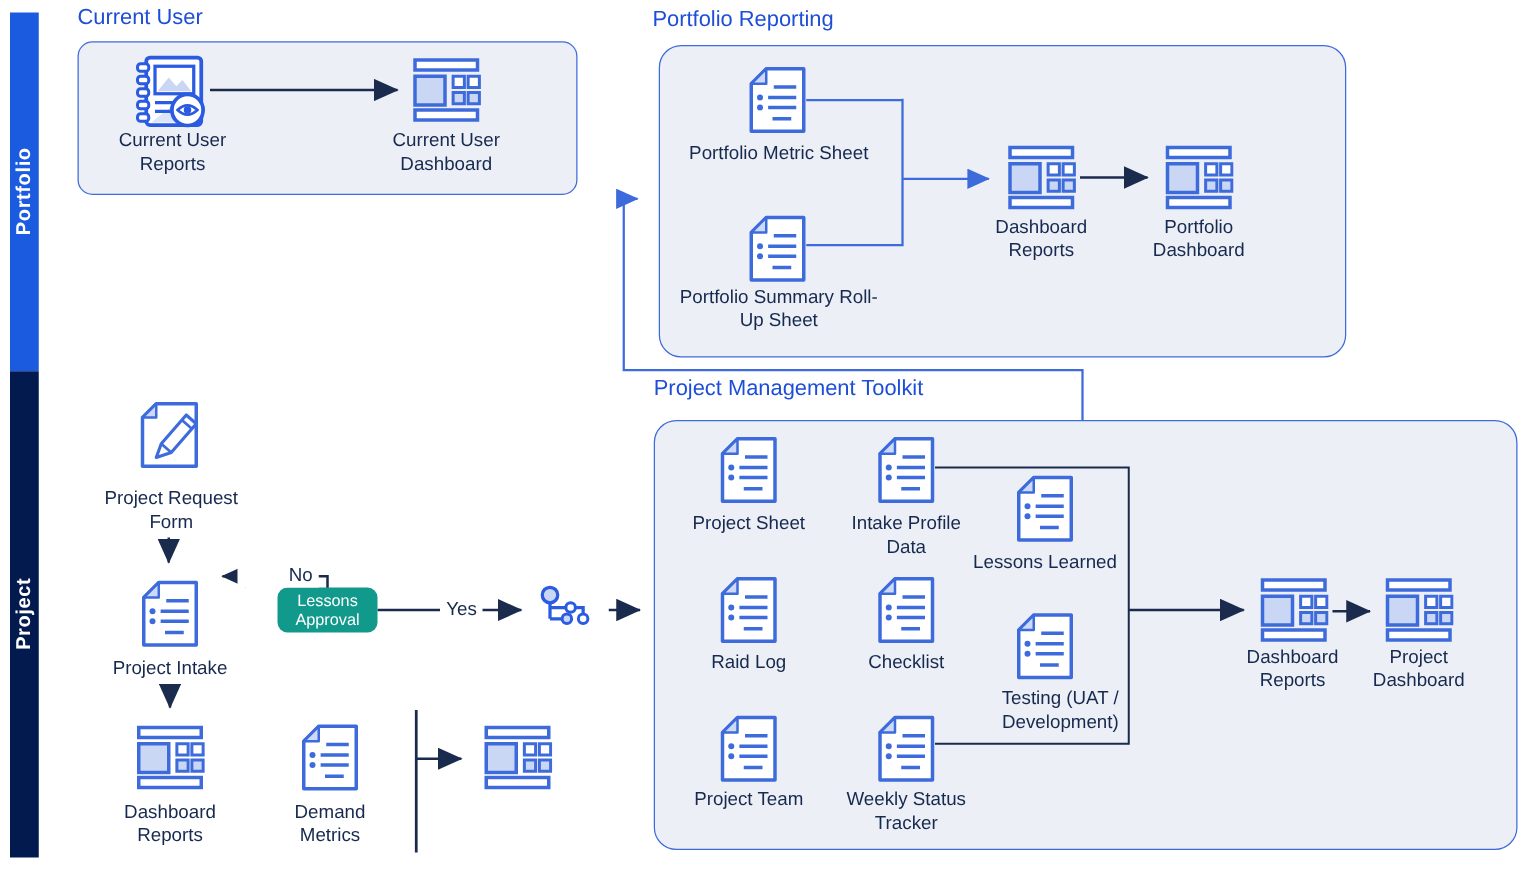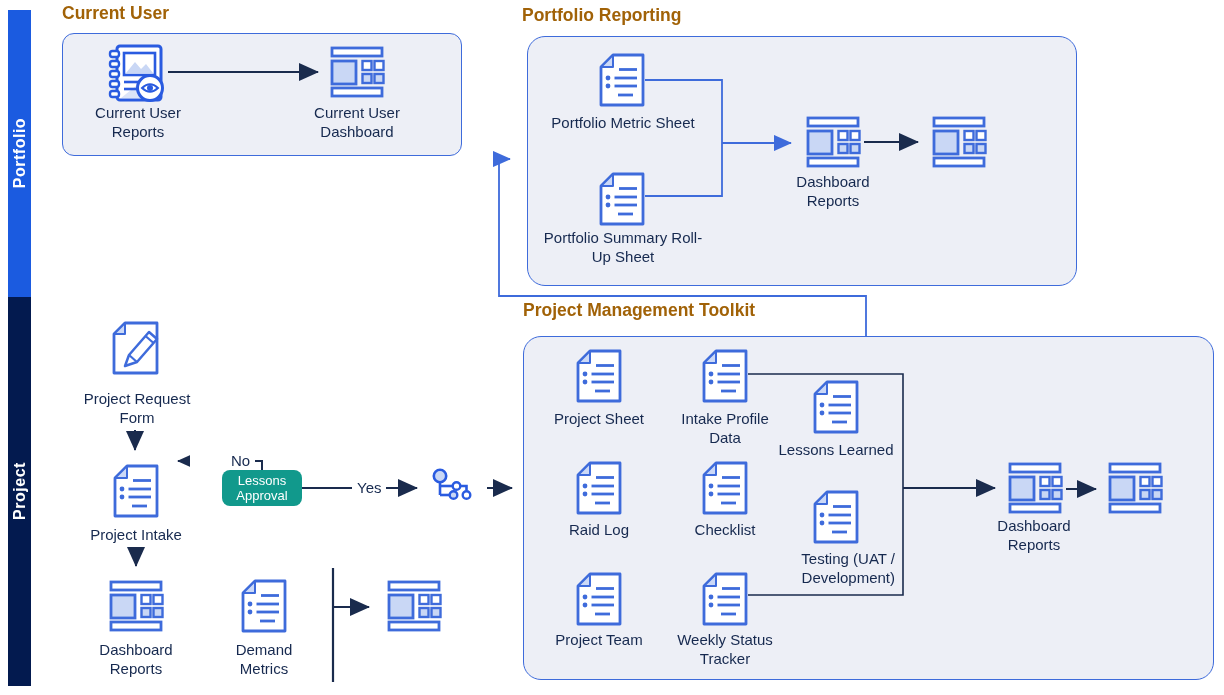--- a/index.html
+++ b/index.html
@@ -6,21 +6,21 @@
   .canvas{
     position:relative;width:1224px;height:695px;background:#ffffff;overflow:hidden;
     font-family:"Liberation Sans",sans-serif;
   }
   .vbar{position:absolute;left:8px;width:23px;}
   .vbar-label{
     position:absolute;width:220px;height:24px;text-align:center;
     transform:rotate(-90deg);color:#ffffff;font-weight:bold;font-size:16px;
     letter-spacing:.5px;line-height:24px;
   }
-  .section-title{position:absolute;font-size:17.5px;font-weight:bold;color:#a16207;white-space:nowrap;}
+  .section-title{position:absolute;font-size:17.5px;font-weight:normal;color:#1d4ed8;white-space:nowrap;}
   .group-box{position:absolute;background:#edeff6;border:1.6px solid #3e6bdb;}
   .icon{position:absolute;}
   .node-label{
     position:absolute;text-align:center;color:#16294f;font-size:15px;line-height:18.5px;
   }
   .decision{
     position:absolute;background:#11998c;border-radius:8px;color:#ffffff;
     font-size:13px;line-height:15px;text-align:center;
     display:flex;align-items:center;justify-content:center;
   }
@@ -201,31 +201,33 @@
     </svg>
   <svg class="icon" style="left:1107px;top:462px" width="56" height="52">
       <use href="#sym-dash"></use>
     </svg>
 
   <div class="node-label" style="left:73px;top:104px;width:130px;">Current User Reports</div>
   <div class="node-label" style="left:292px;top:104px;width:130px;">Current User Dashboard</div>
   <div class="node-label" style="left:548px;top:114px;width:150px;">Portfolio Metric Sheet</div>
   <div class="node-label" style="left:538px;top:229px;width:170px;">Portfolio Summary Roll-Up Sheet</div>
   <div class="node-label" style="left:778px;top:173px;width:110px;">Dashboard Reports</div>
+  <div class="node-label" style="left:904px;top:173px;width:110px;">Portfolio Dashboard</div>
   <div class="node-label" style="left:72px;top:390px;width:130px;">Project Request Form</div>
   <div class="node-label" style="left:66px;top:526px;width:140px;">Project Intake</div>
   <div class="node-label" style="left:81px;top:641px;width:110px;">Dashboard Reports</div>
   <div class="node-label" style="left:219px;top:641px;width:90px;">Demand Metrics</div>
   <div class="node-label" style="left:534px;top:410px;width:130px;">Project Sheet</div>
   <div class="node-label" style="left:665px;top:410px;width:120px;">Intake Profile Data</div>
   <div class="node-label" style="left:756px;top:441px;width:160px;text-align:center;">Lessons Learned</div>
   <div class="node-label" style="left:539px;top:521px;width:120px;">Raid Log</div>
   <div class="node-label" style="left:665px;top:521px;width:120px;">Checklist</div>
   <div class="node-label" style="left:777px;top:550px;width:118px;text-align:right;">Testing (UAT / Development)</div>
   <div class="node-label" style="left:534px;top:631px;width:130px;">Project Team</div>
   <div class="node-label" style="left:669px;top:631px;width:112px;">Weekly Status Tracker</div>
   <div class="node-label" style="left:979px;top:517px;width:110px;">Dashboard Reports</div>
+  <div class="node-label" style="left:1080px;top:517px;width:110px;">Project Dashboard</div>
 
   <div class="decision" style="left:222px;top:470px;width:80px;height:36px;">Lessons Approval</div>
   <div class="wire-chip" style="left:190px;top:451px;padding-left:41px;">No</div>
   <div class="wire-chip" style="left:352px;top:478px;">Yes</div>
 
 </div>
 
 </body></html>

